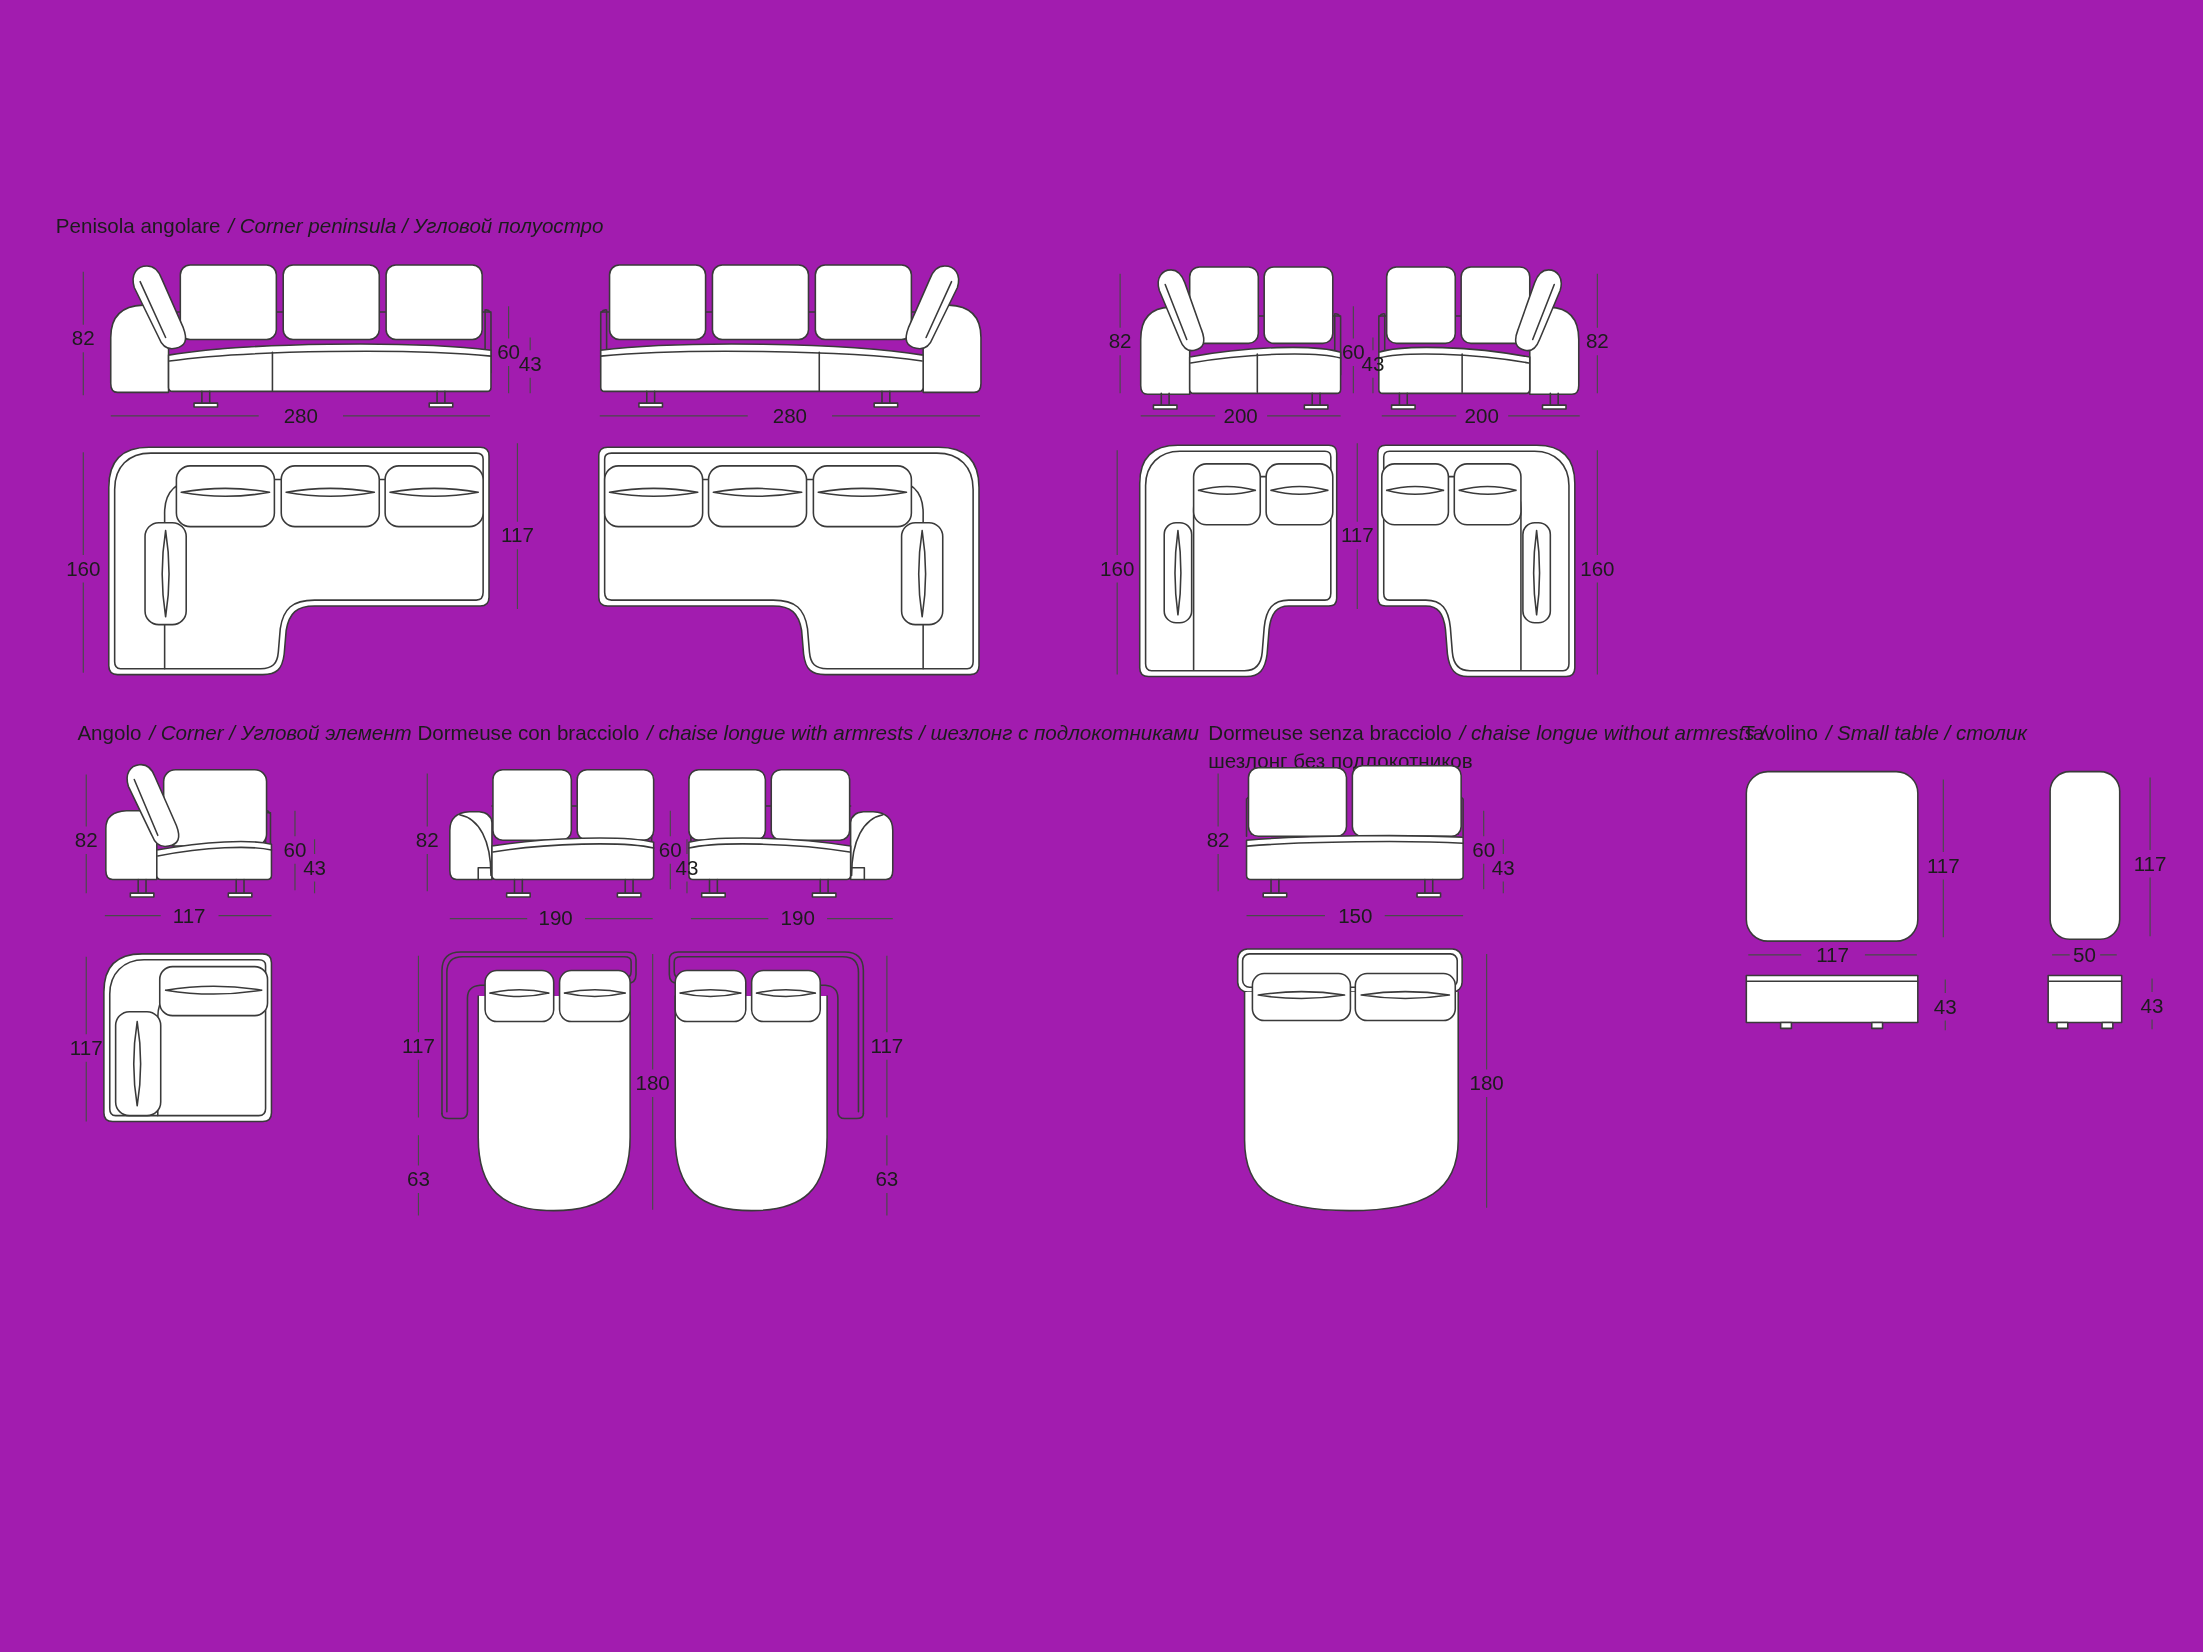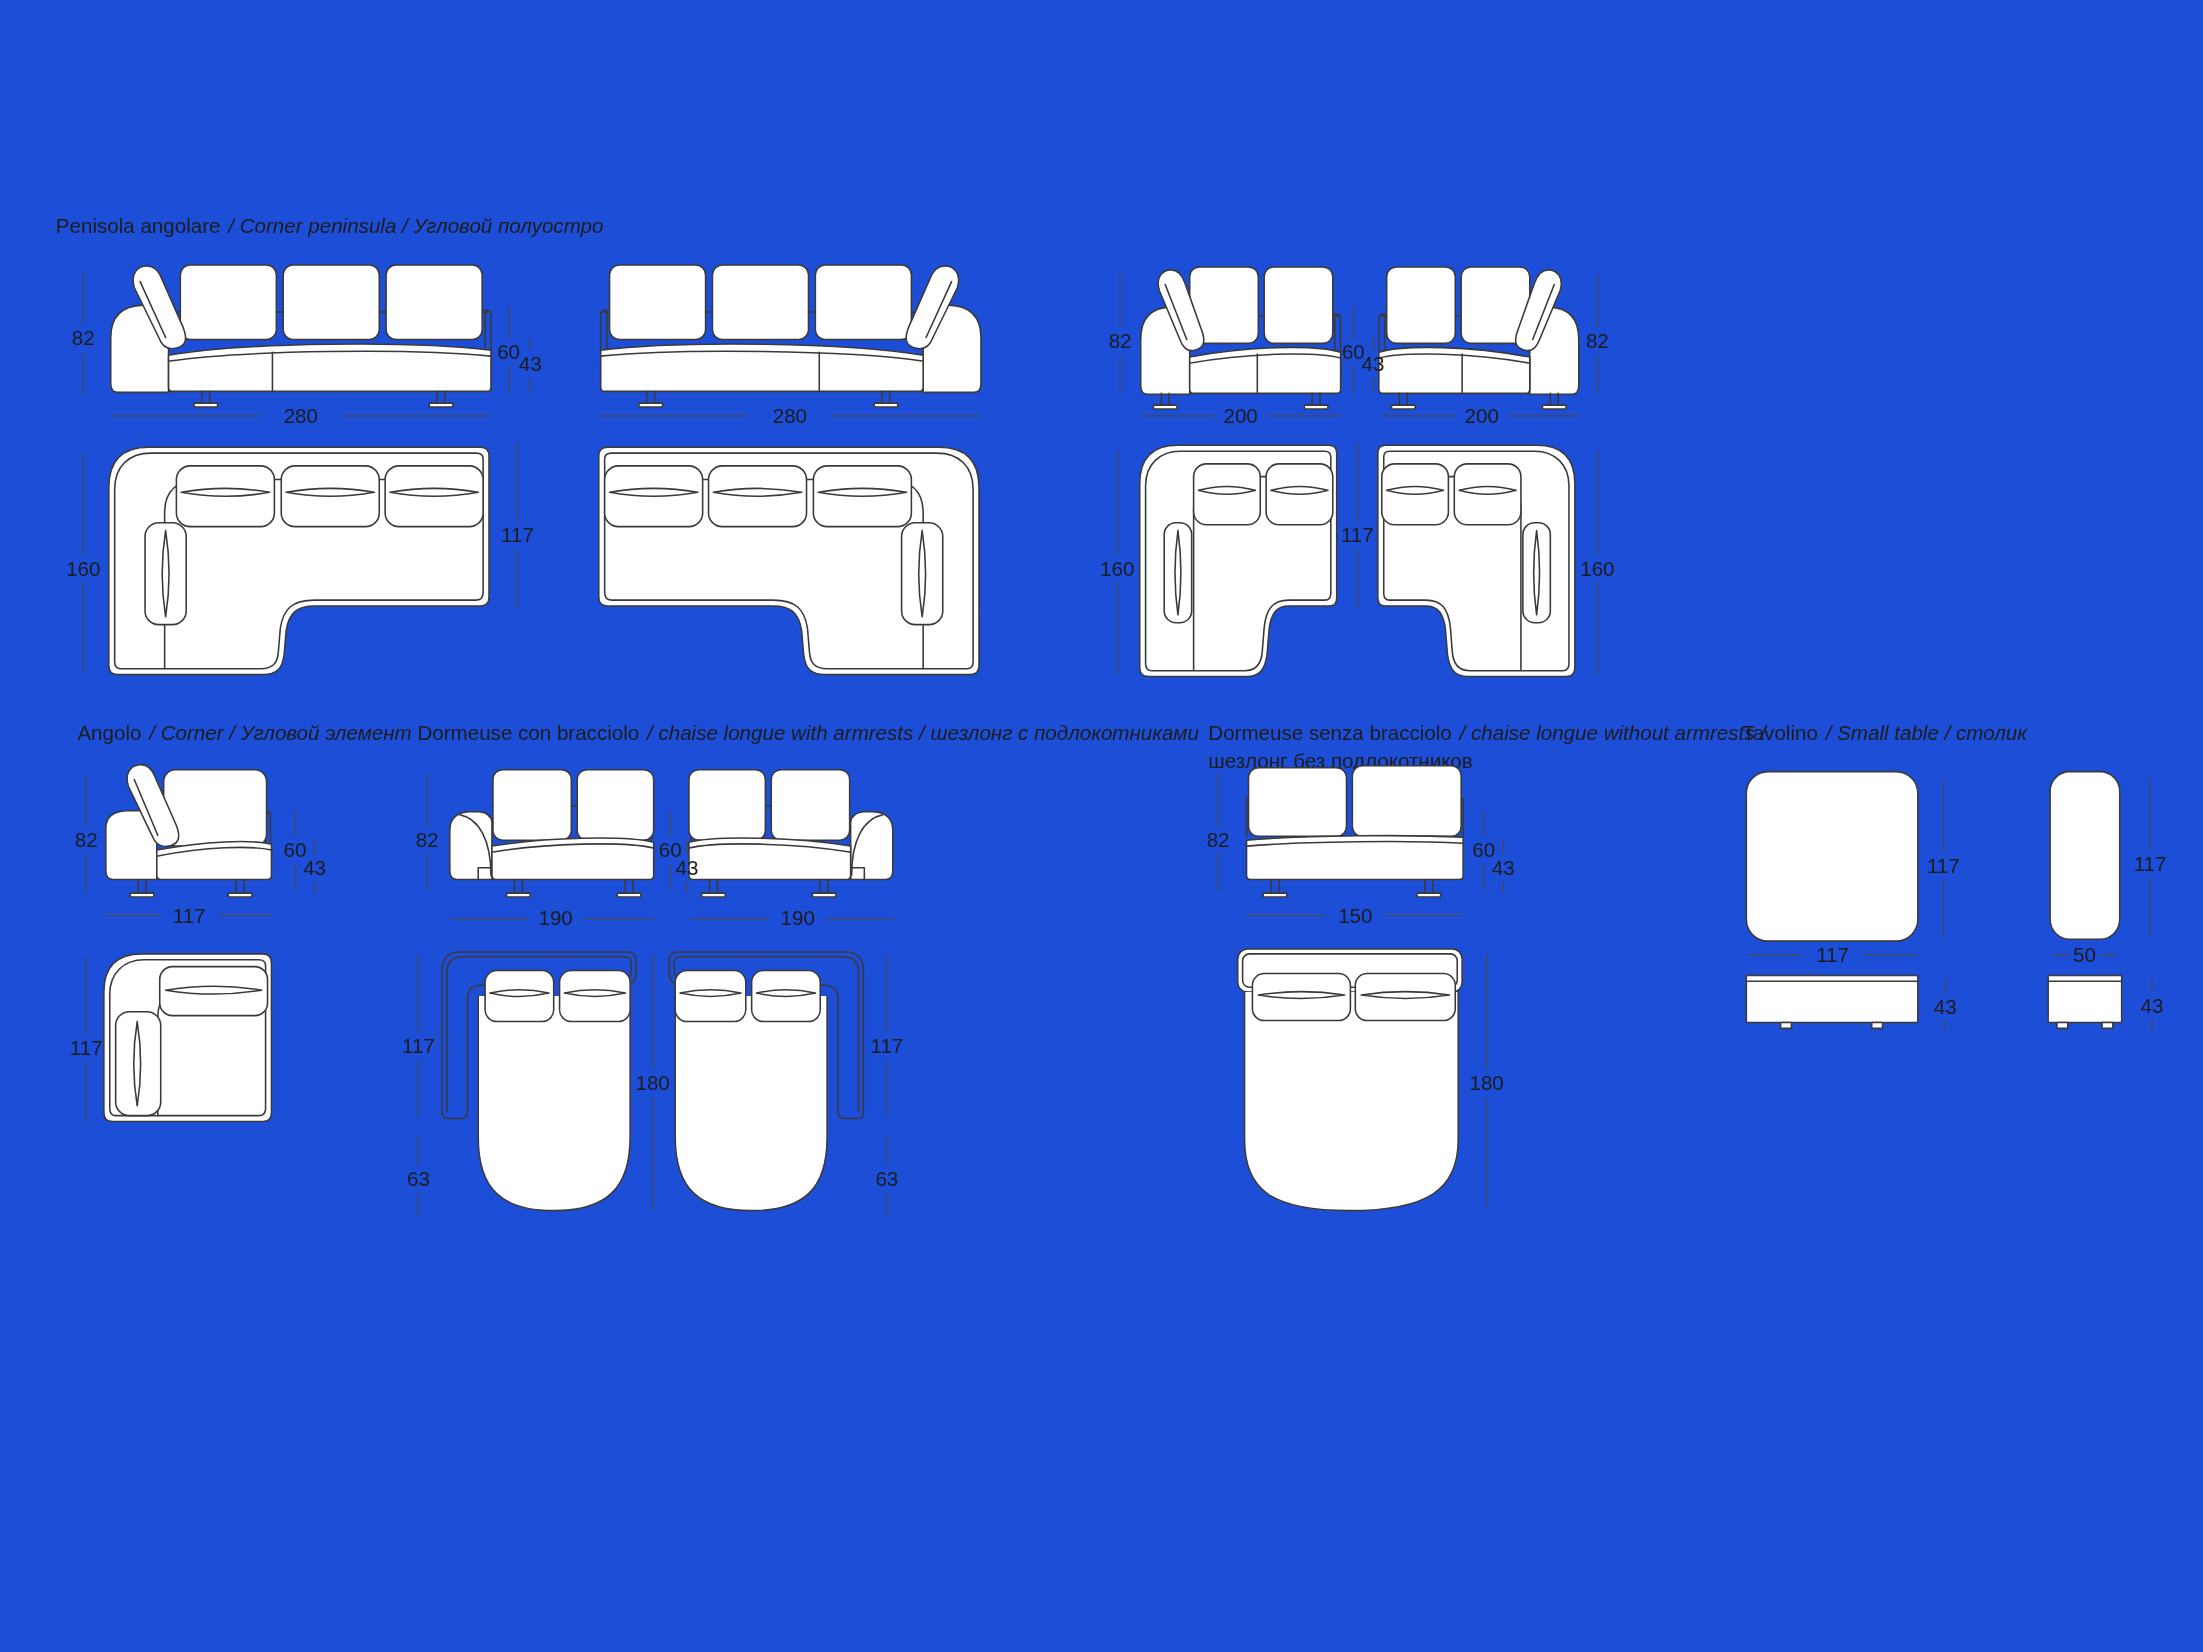--- a/index.html
+++ b/index.html
@@ -1,16 +1,16 @@
 <!DOCTYPE html>
 <html><head>
 <meta charset="utf-8">
 <style>
   html,body{margin:0;padding:0;background:#ffffff;}
-  .sheet{position:relative;width:2203px;height:1653px;background:#1d4ed8;overflow:hidden;}
+  .sheet{position:relative;width:2203px;height:1653px;background:#a21caf;overflow:hidden;}
   svg{display:block;}
   svg text{font-family:"Liberation Sans","DejaVu Sans",sans-serif;fill:#1c1c1c;}
   .title{font-size:21px;}
   .title .alt{font-style:italic;}
   .dim{font-size:21px;text-anchor:middle;}
   .draw{stroke:#3a3a3a;stroke-width:1.6;fill:none;stroke-linecap:round;stroke-linejoin:round;}
   .fillw{fill:#ffffff;}
   .dimline{stroke:#4a4a4a;stroke-width:1.2;fill:none;stroke-linecap:butt;}
 </style>
 </head>

